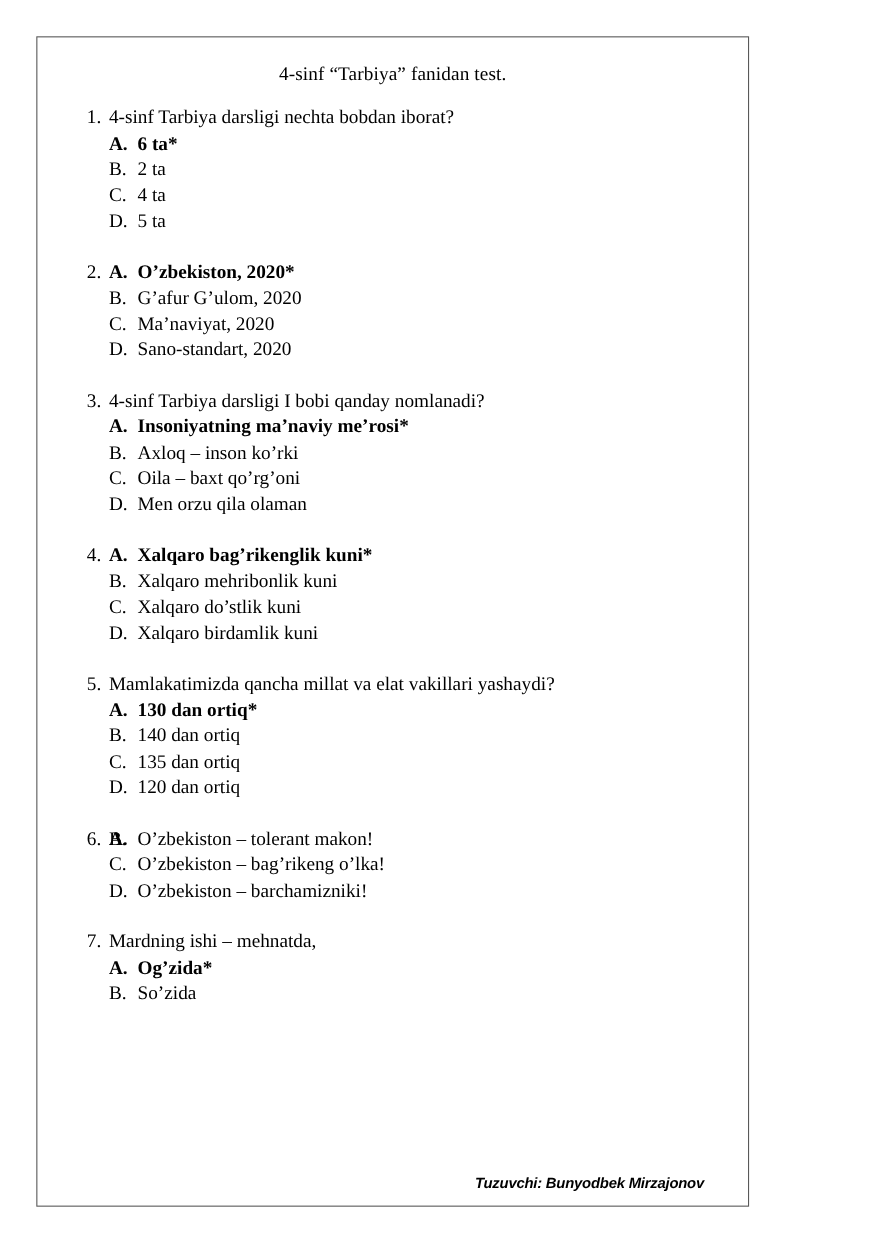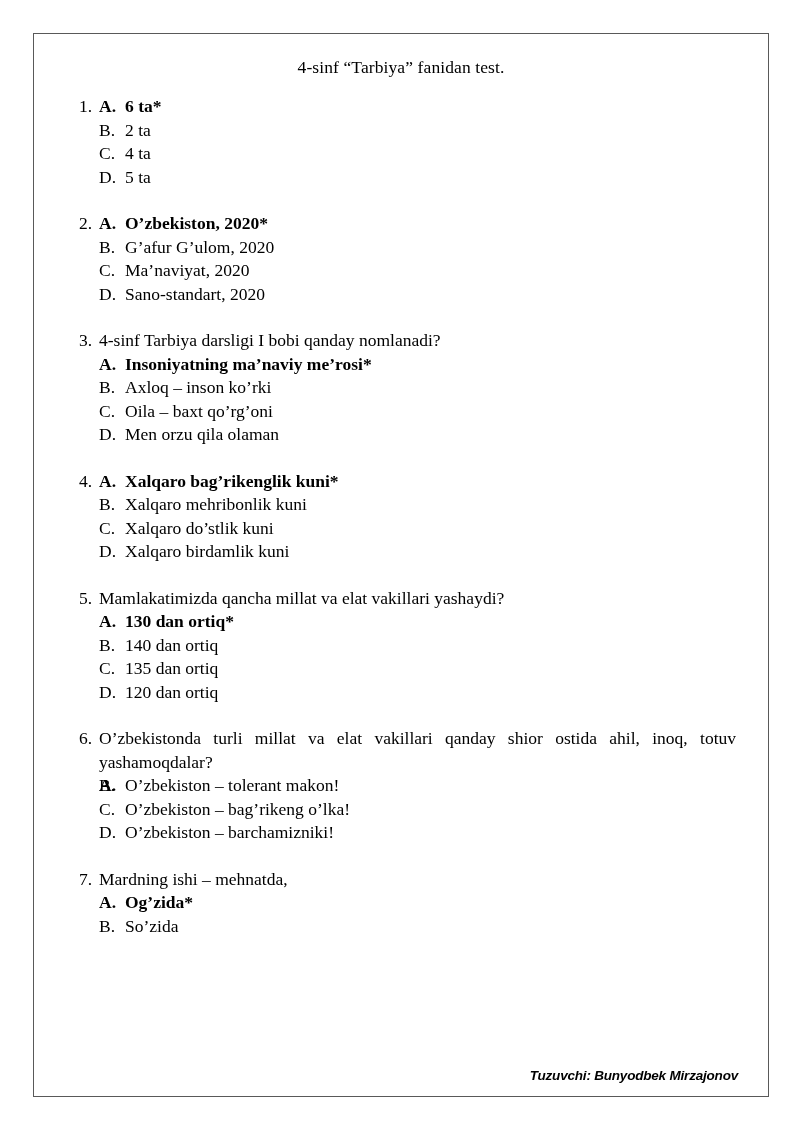--- a/index.html
+++ b/index.html
@@ -12,21 +12,21 @@
     height: 1131px;
     position: relative;
     font-family: "Liberation Serif", serif;
     color: #000000;
     overflow: hidden;
   }
   .page-frame {
     position: absolute;
     left: 33px;
     top: 33px;
-    width: 736px;
+    width: 648px;
     height: 1064px;
     border: 1.5px solid #595959;
     box-sizing: border-box;
     background: #ffffff;
   }
   .page-inner {
     position: absolute;
     left: 0;
     top: 0;
     right: 0;
@@ -93,41 +93,42 @@
     position: absolute;
     left: 0;
     top: 0;
   }
   .opt.correct,
   .opt.correct .opt-letter {
     font-weight: bold;
   }
   .footer-sig {
     position: absolute;
-    right: 30px;
+    right: 40px;
     bottom: 12px;
     font-family: "Liberation Sans", sans-serif;
     font-style: italic;
     font-weight: bold;
     font-size: 13.5px;
     line-height: 17px;
     letter-spacing: -0.2px;
   }
 </style>
 </head>
 <body>
 
 <div class="page-frame">
   <div class="page-inner">
 
     <div class="doc-title">4-sinf “Tarbiya” fanidan test.</div>
 
     <ol class="q-list" id="question-list">
         <li class="q-block">
           <span class="q-num">1.</span>
+          <div class="q-text">4-sinf Tarbiya darsligi nechta bobdan iborat?</div>
           <ul class="opt-list">
             <li class="opt correct"><span class="opt-letter">A.</span><span class="opt-text">6 ta*</span></li>
             <li class="opt"><span class="opt-letter">B.</span><span class="opt-text">2 ta</span></li>
             <li class="opt"><span class="opt-letter">C.</span><span class="opt-text">4 ta</span></li>
             <li class="opt"><span class="opt-letter">D.</span><span class="opt-text">5 ta</span></li>
           </ul>
         </li>
         <li class="q-block">
           <span class="q-num">2.</span>
           <ul class="opt-list">
@@ -161,21 +162,20 @@
           <div class="q-text">Mamlakatimizda qancha millat va elat vakillari yashaydi?</div>
           <ul class="opt-list">
             <li class="opt correct"><span class="opt-letter">A.</span><span class="opt-text">130 dan ortiq*</span></li>
             <li class="opt"><span class="opt-letter">B.</span><span class="opt-text">140 dan ortiq</span></li>
             <li class="opt"><span class="opt-letter">C.</span><span class="opt-text">135 dan ortiq</span></li>
             <li class="opt"><span class="opt-letter">D.</span><span class="opt-text">120 dan ortiq</span></li>
           </ul>
         </li>
         <li class="q-block">
           <span class="q-num">6.</span>
-          <div class="q-text">O’zbekistonda turli millat va elat vakillari qanday shior ostida ahil, inoq, totuv yashamoqdalar?</div>
           <ul class="opt-list">
             <li class="opt correct"><span class="opt-letter">A.</span></li>
             <li class="opt"><span class="opt-letter">B.</span><span class="opt-text">O’zbekiston – tolerant makon!</span></li>
             <li class="opt"><span class="opt-letter">C.</span><span class="opt-text">O’zbekiston – bag’rikeng o’lka!</span></li>
             <li class="opt"><span class="opt-letter">D.</span><span class="opt-text">O’zbekiston – barchamizniki!</span></li>
           </ul>
         </li>
         <li class="q-block">
           <span class="q-num">7.</span>
           <div class="q-text">Mardning ishi – mehnatda,</div>

